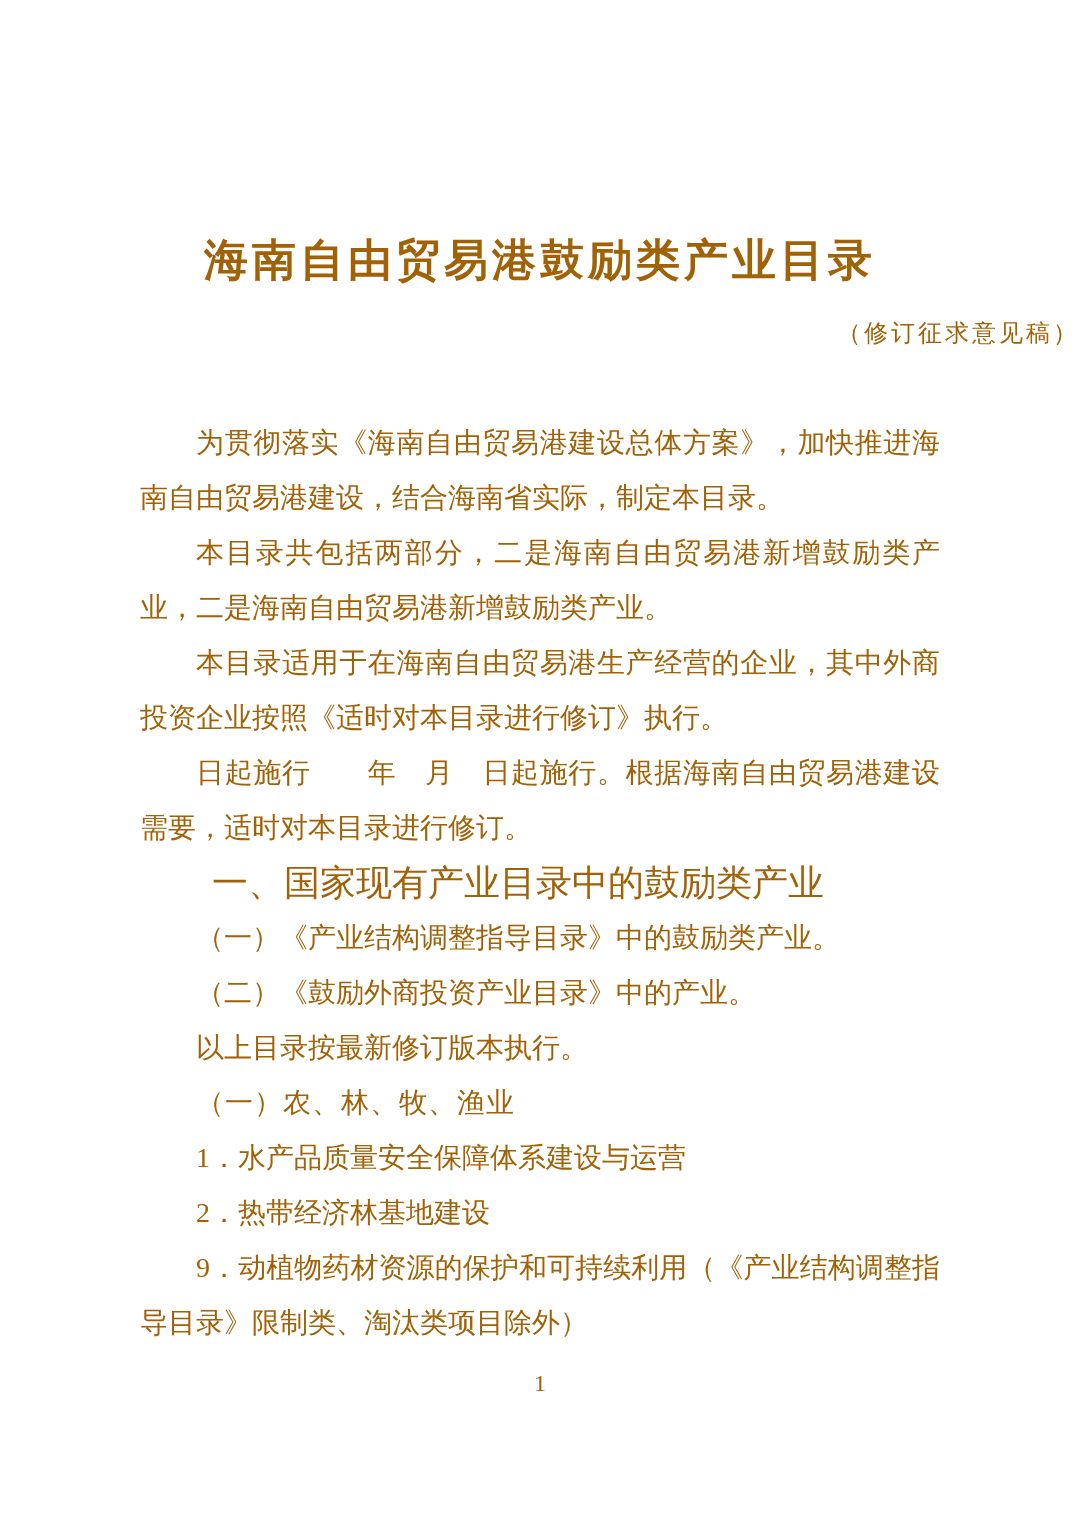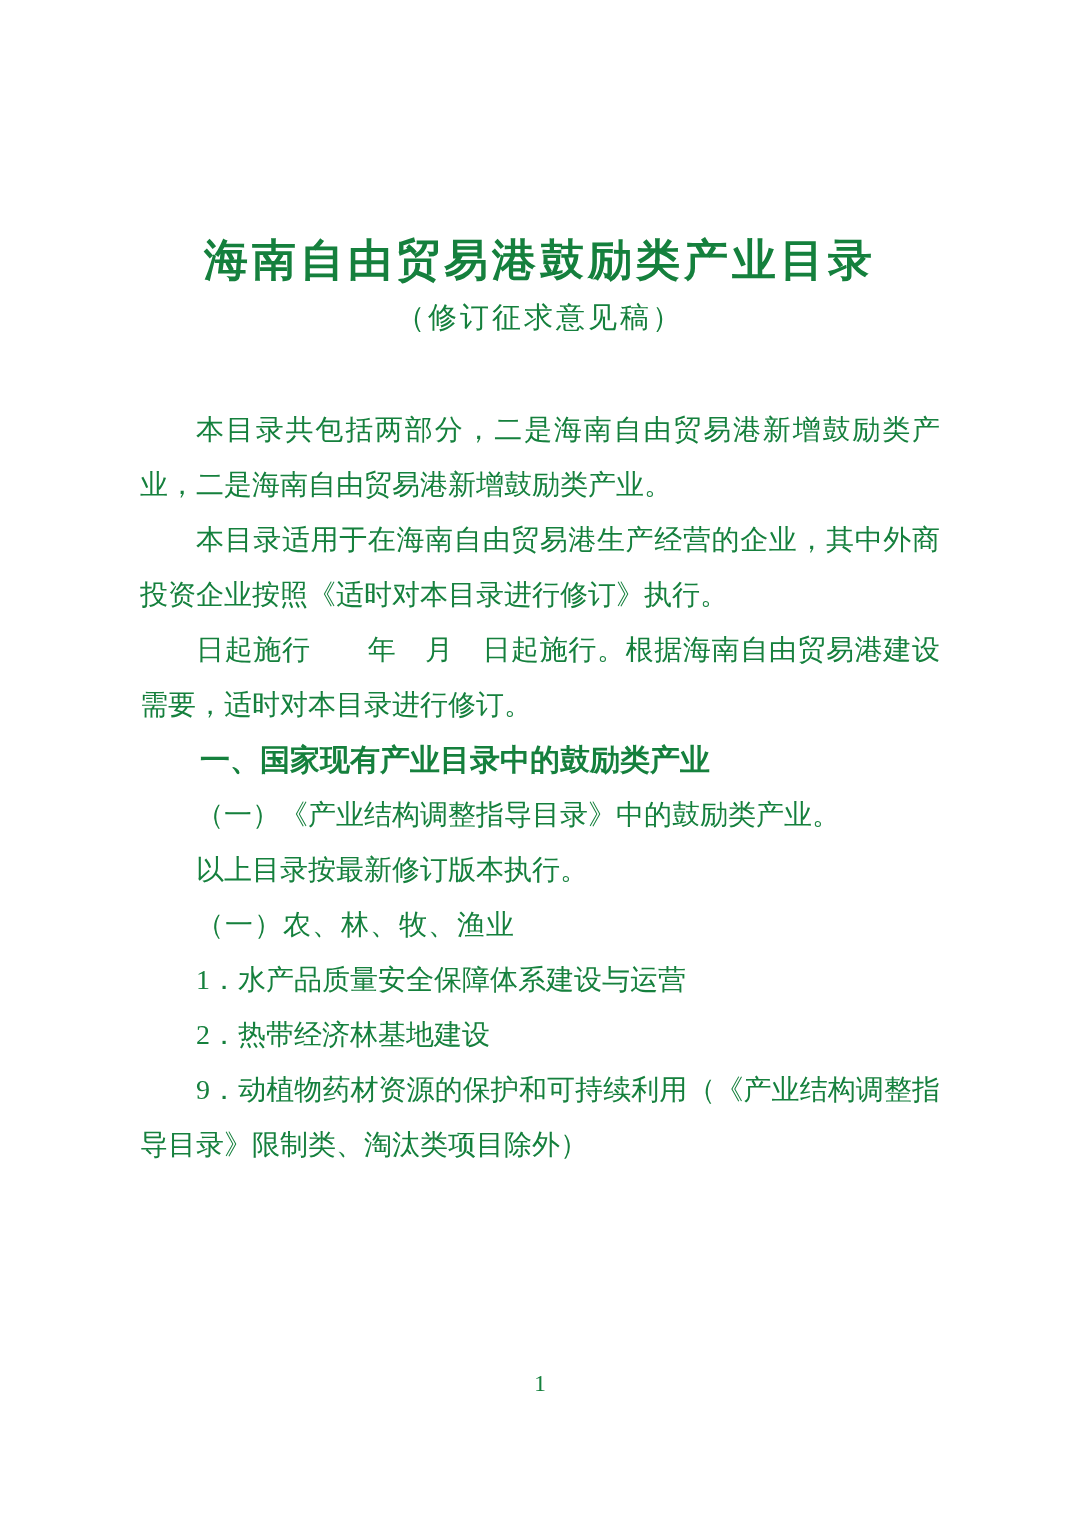--- a/index.html
+++ b/index.html
@@ -5,80 +5,82 @@
   html, body {
     margin: 0;
     padding: 0;
     background: #ffffff;
   }
   .page {
     position: relative;
     width: 1080px;
     height: 1527px;
     background: #ffffff;
-    color: #15803d;
+    color: #a16207;
     font-family: "Liberation Serif", serif;
     overflow: hidden;
   }
   .doc-title {
     padding-top: 236px;
     text-align: center;
     font-size: 44px;
     font-weight: bold;
     letter-spacing: 4px;
     line-height: 1.15;
     font-family: "Liberation Serif", serif;
   }
   .doc-subtitle {
-    margin-top: 13px;
-    text-align: center;
-    font-size: 29px;
+    margin-top: 32px;
+    text-align: right;
+    font-size: 24px;
     letter-spacing: 3px;
     line-height: 1.2;
   }
   .doc-body {
     margin: 68px 140px 0 140px;
     font-size: 28px;
     line-height: 55px;
     text-align: justify;
   }
   .doc-body p {
     margin: 0;
     padding: 0;
     text-indent: 2em;
   }
   .doc-body p.heading {
     font-family: "Liberation Sans", sans-serif;
-    font-weight: bold;
-    font-size: 30px;
+    font-weight: normal;
+    font-size: 36px;
   }
   .doc-body p.kai-heading {
     letter-spacing: 1px;
   }
   .page-number {
     position: absolute;
     left: 0;
     right: 0;
     top: 1370px;
     text-align: center;
     font-size: 24px;
   }
 </style>
 </head>
 <body>
 
 <div class="page">
   <div class="doc-title">海南自由贸易港鼓励类产业目录</div>
   <div class="doc-subtitle">（修订征求意见稿）</div>
   <div class="doc-body">
+      <p class="paragraph">为贯彻落实《海南自由贸易港建设总体方案》，加快推进海南自由贸易港建设，结合海南省实际，制定本目录。</p>
       <p class="paragraph">本目录共包括两部分，二是海南自由贸易港新增鼓励类产业，二是海南自由贸易港新增鼓励类产业。</p>
       <p class="paragraph">本目录适用于在海南自由贸易港生产经营的企业，其中外商投资企业按照《适时对本目录进行修订》执行。</p>
       <p class="paragraph">日起施行　　年　月　日起施行。根据海南自由贸易港建设需要，适时对本目录进行修订。</p>
       <p class="heading">一、国家现有产业目录中的鼓励类产业</p>
       <p class="paragraph">（一）《产业结构调整指导目录》中的鼓励类产业。</p>
+      <p class="paragraph">（二）《鼓励外商投资产业目录》中的产业。</p>
       <p class="paragraph">以上目录按最新修订版本执行。</p>
       <p class="kai-heading">（一）农、林、牧、渔业</p>
       <p class="numbered-item">1．水产品质量安全保障体系建设与运营</p>
       <p class="numbered-item">2．热带经济林基地建设</p>
       <p class="numbered-item">9．动植物药材资源的保护和可持续利用（《产业结构调整指导目录》限制类、淘汰类项目除外）</p>
     </div>
   <div class="page-number">1</div>
 </div>
 
 </body></html>

